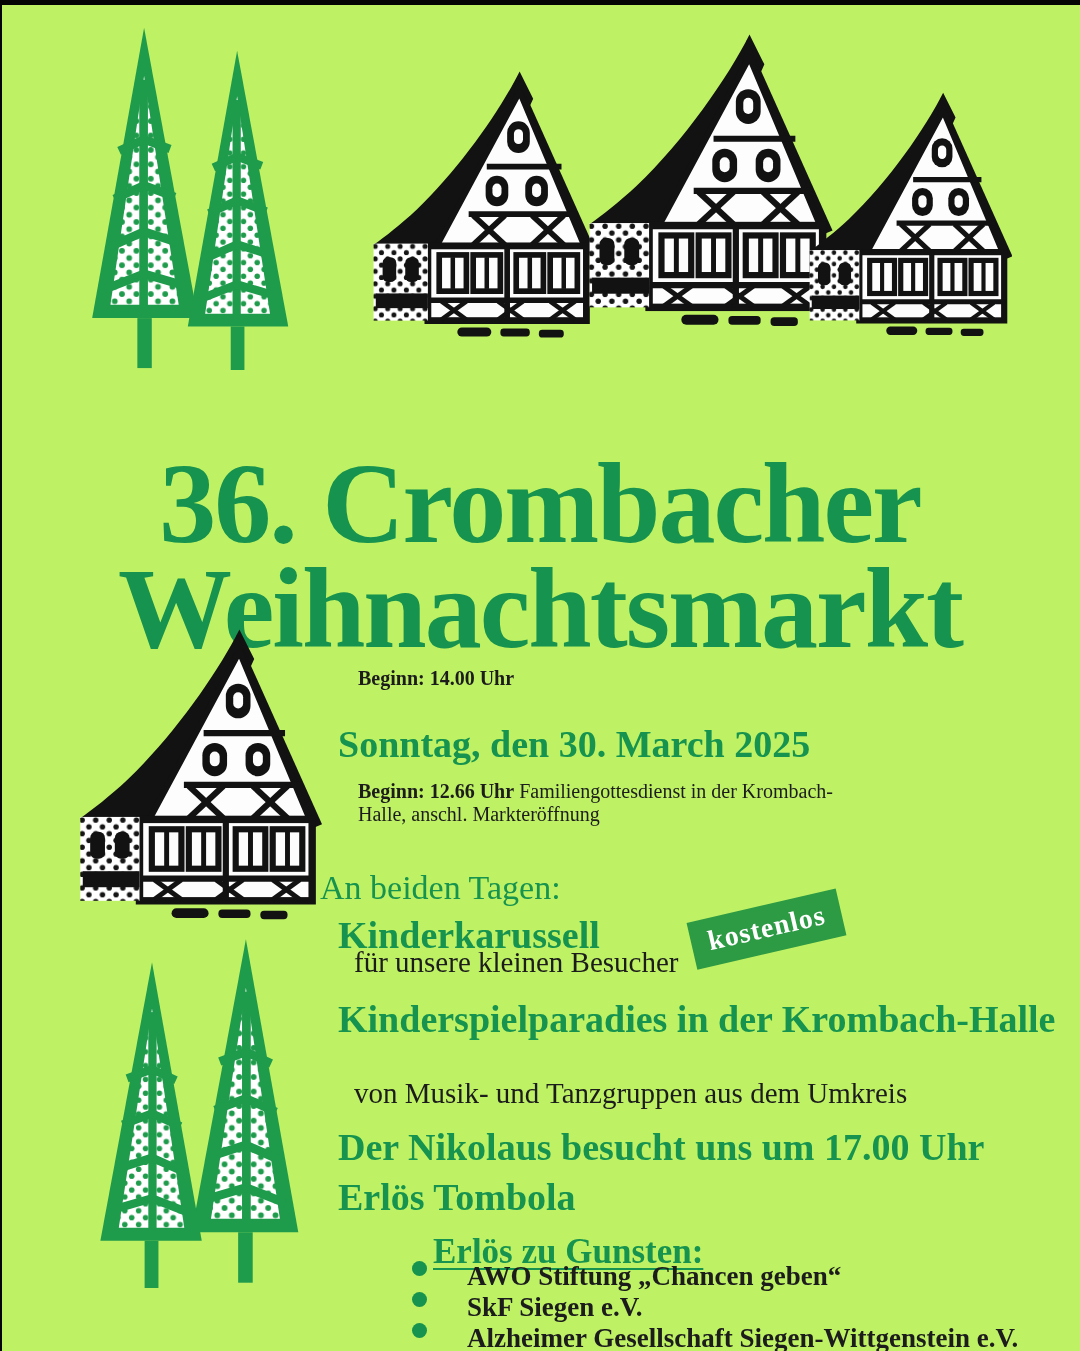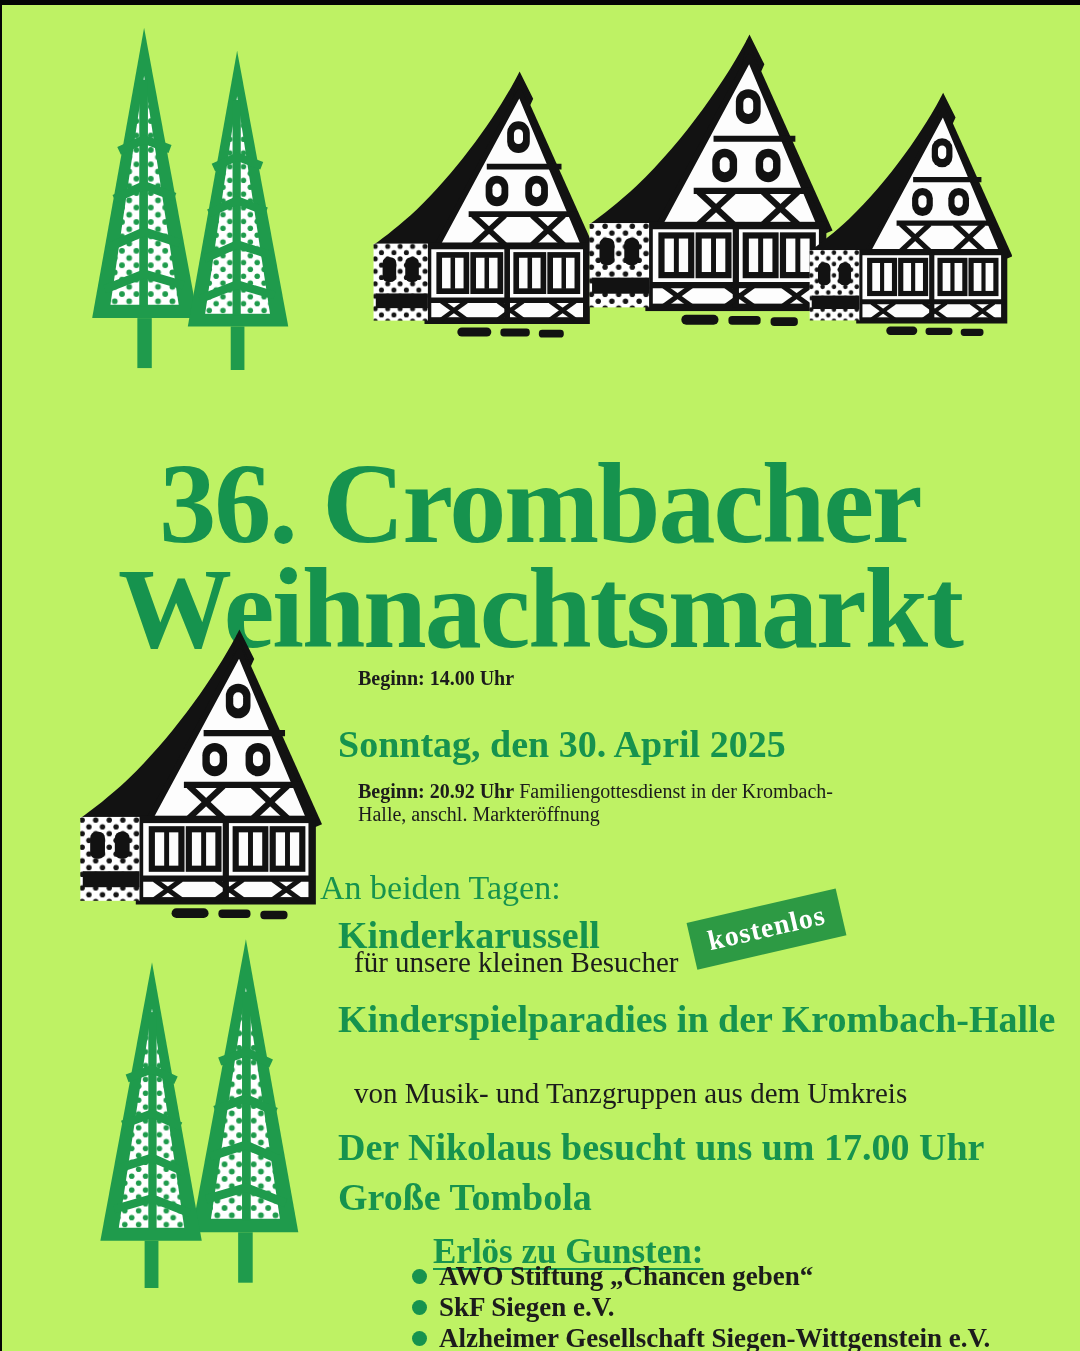--- a/index.html
+++ b/index.html
@@ -55,21 +55,21 @@
     font-weight:bold;font-size:28px;letter-spacing:1px;
     padding:7px 17px 9px 17px;
   }
   .proceeds-heading{
     position:absolute;left:433px;top:1232px;
     color:#16934e;font-weight:bold;font-size:35px;
     text-decoration:underline;text-underline-offset:5px;text-decoration-thickness:2px;
     white-space:nowrap;
   }
   .beneficiaries{position:absolute;left:412px;top:1261px;}
-  .beneficiary{display:flex;align-items:center;height:31px;}
+  .beneficiary{display:flex;height:31px;gap:28px;}
   .dot{
     width:15px;height:15px;border-radius:50%;
     background:#16934e;margin-right:12px;flex:0 0 auto;
   }
   .beneficiary span.txt{
     color:#1c1c1c;font-weight:bold;font-size:27px;white-space:nowrap;
   }
 </style>
 </head>
 <body>
@@ -167,43 +167,43 @@
     <use xlink:href="#fachwerk-house" href="#fachwerk-house" transform="translate(450,64) scale(1.06)"></use>
   </svg>
 
   <h1 class="title">
     <span>36. Crombacher</span><br>
     <span>Weihnachtsmarkt</span>
   </h1>
 
   <div class="black-line b" style="top:667px">Beginn: 14.00 Uhr</div>
 
-  <div class="day-heading" style="top:722px">Sonntag, den 30. April 2025</div>
+  <div class="day-heading" style="top:722px">Sonntag, den 30. March 2025</div>
   <div class="black-line sunday-begin" style="top:780px">
-    <span class="b">Beginn: 20.92 Uhr</span><span> Familiengottesdienst in der Krombach-Halle, anschl. Markteröffnung</span>
+    <span class="b">Beginn: 12.66 Uhr</span><span> Familiengottesdienst in der Krombach-Halle, anschl. Markteröffnung</span>
   </div>
 
   <svg class="illu illu-house-left" viewBox="0 0 210 240" xmlns="http://www.w3.org/2000/svg" xmlns:xlink="http://www.w3.org/1999/xlink">
     <use xlink:href="#fachwerk-house" href="#fachwerk-house"></use>
   </svg>
 
   <div class="section-heading">An beiden Tagen:</div>
 
   <div class="item-title" style="top:913px">Kinderkarussell</div>
   <div class="item-sub" style="top:946px">für unsere kleinen Besucher</div>
 
   <div class="badge">kostenlos</div>
 
   <div class="item-title" style="top:997px">Kinderspielparadies in der Krombach-Halle</div>
 
   <div class="item-sub" style="top:1077px">von Musik- und Tanzgruppen aus dem Umkreis</div>
 
   <div class="item-title" style="top:1125px">Der Nikolaus besucht uns um 17.00 Uhr</div>
 
-  <div class="item-title" style="top:1175px">Große Tombola</div>
+  <div class="item-title" style="top:1175px">Erlös Tombola</div>
 
   <svg class="illu illu-trees-bottom" viewBox="0 0 235 360" xmlns="http://www.w3.org/2000/svg" xmlns:xlink="http://www.w3.org/1999/xlink">
     <use xlink:href="#pine-tree" href="#pine-tree"></use>
     <use xlink:href="#pine-tree" href="#pine-tree" transform="translate(100,24) scale(0.95)"></use>
   </svg>
 
   <div class="proceeds-heading">Erlös zu Gunsten:</div>
 
   <div class="beneficiaries">
     <div class="beneficiary">

